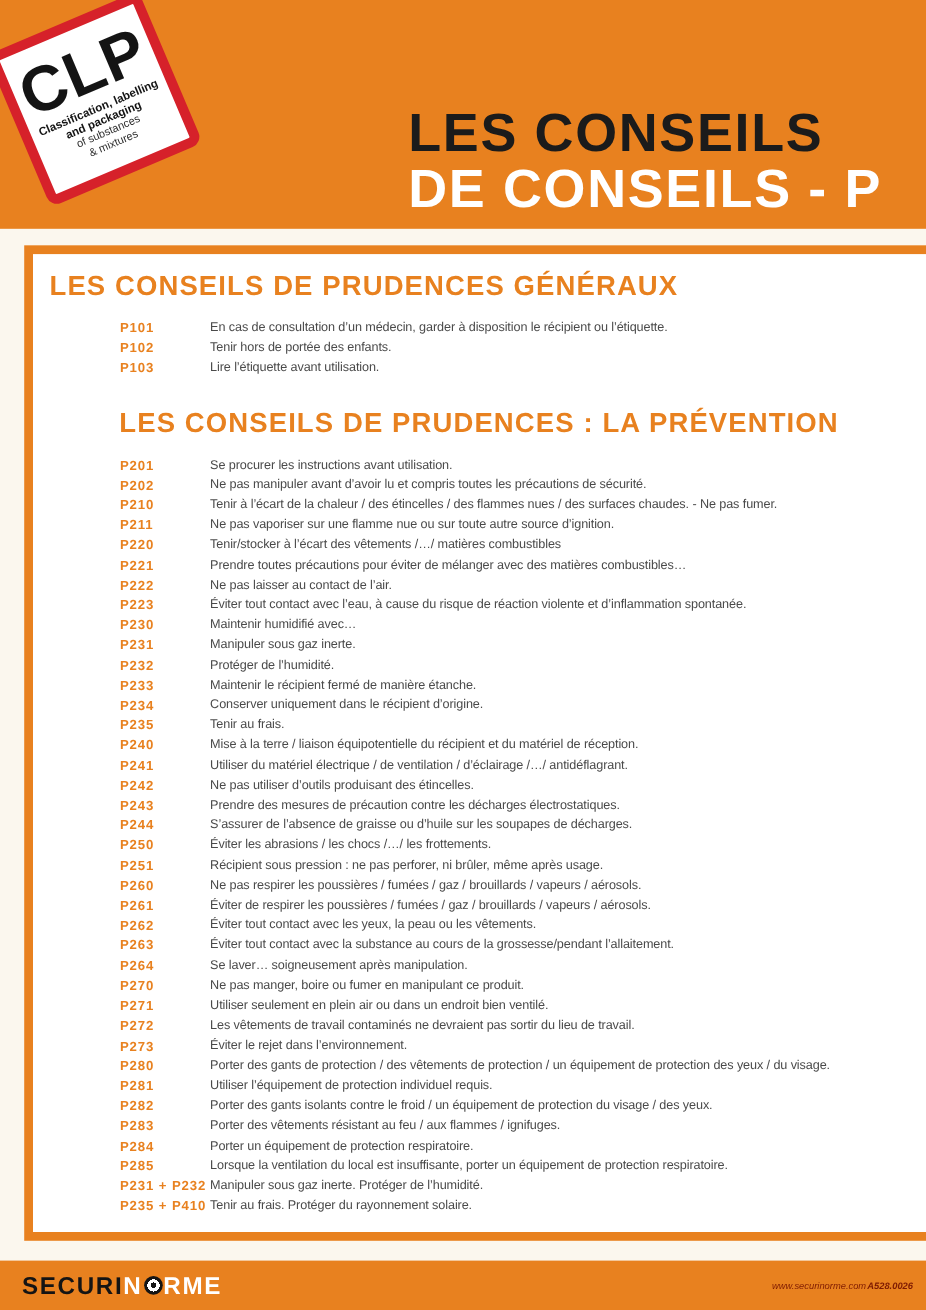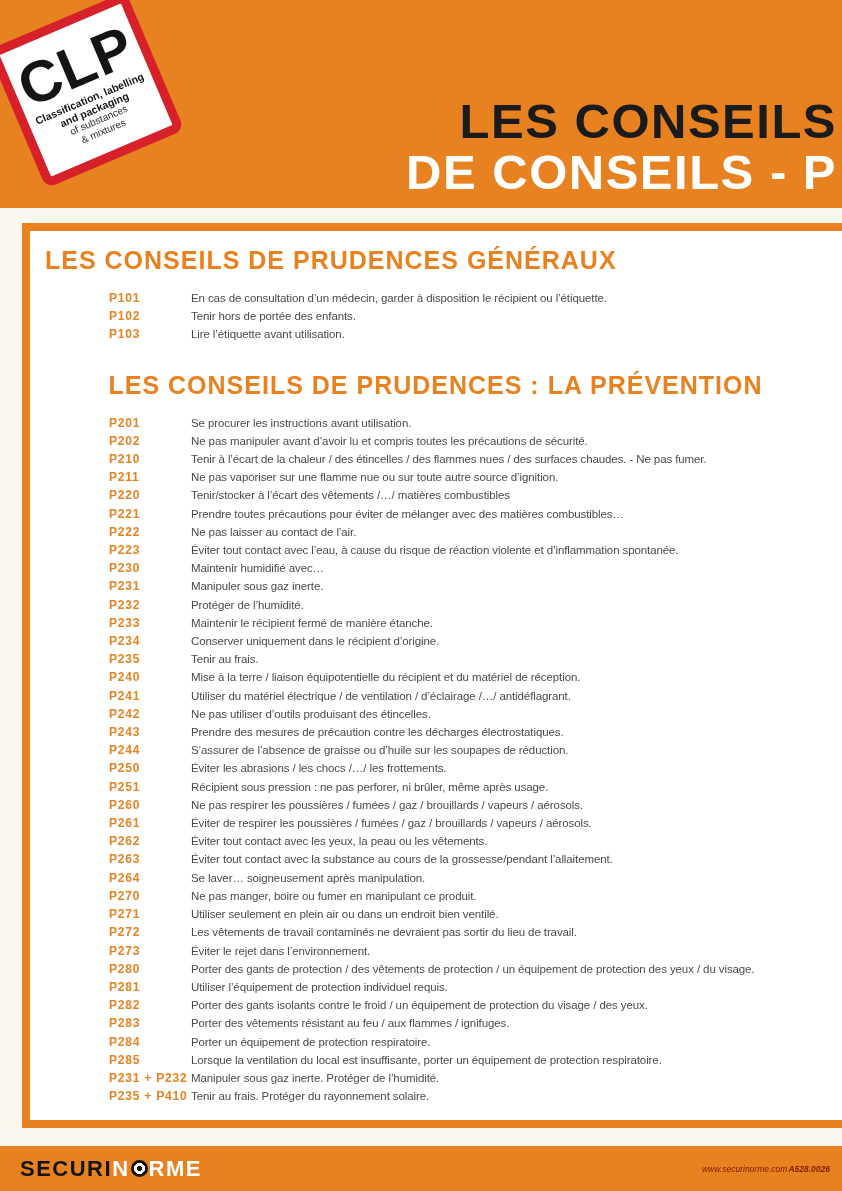--- a/index.html
+++ b/index.html
@@ -7,21 +7,21 @@
   .page {
     position:relative; width:842px; height:1191px;
     background:#FBF7EE; overflow:hidden;
   }
 
   
   .header-band {
     position:absolute; top:0; left:0; width:842px; height:208px;
     background:#E8811F;
   }
-  .main-title { position:absolute; top:96px; right:5px; text-align:right; }
+  .main-title { position:absolute; top:96px; right:40px; }
   .main-title .t1 {
     color:#1B1B1B; font-size:49px; font-weight:800; letter-spacing:1.5px; line-height:1.05;
   }
   .main-title .t2 {
     color:#FFFFFF; font-size:49px; font-weight:800; letter-spacing:1.5px; line-height:1.05;
   }
 
   
   .clp-logo {
     position:absolute; left:11px; top:15px; width:150px; height:150px;
@@ -195,21 +195,21 @@
           <div class="row">
             <span class="code">P242</span>
             <span class="desc">Ne pas utiliser d’outils produisant des étincelles.</span>
           </div>
           <div class="row">
             <span class="code">P243</span>
             <span class="desc">Prendre des mesures de précaution contre les décharges électrostatiques.</span>
           </div>
           <div class="row">
             <span class="code">P244</span>
-            <span class="desc">S’assurer de l’absence de graisse ou d’huile sur les soupapes de réduction.</span>
+            <span class="desc">S’assurer de l’absence de graisse ou d’huile sur les soupapes de décharges.</span>
           </div>
           <div class="row">
             <span class="code">P250</span>
             <span class="desc">Éviter les abrasions / les chocs /…/ les frottements.</span>
           </div>
           <div class="row">
             <span class="code">P251</span>
             <span class="desc">Récipient sous pression : ne pas perforer, ni brûler, même après usage.</span>
           </div>
           <div class="row">

